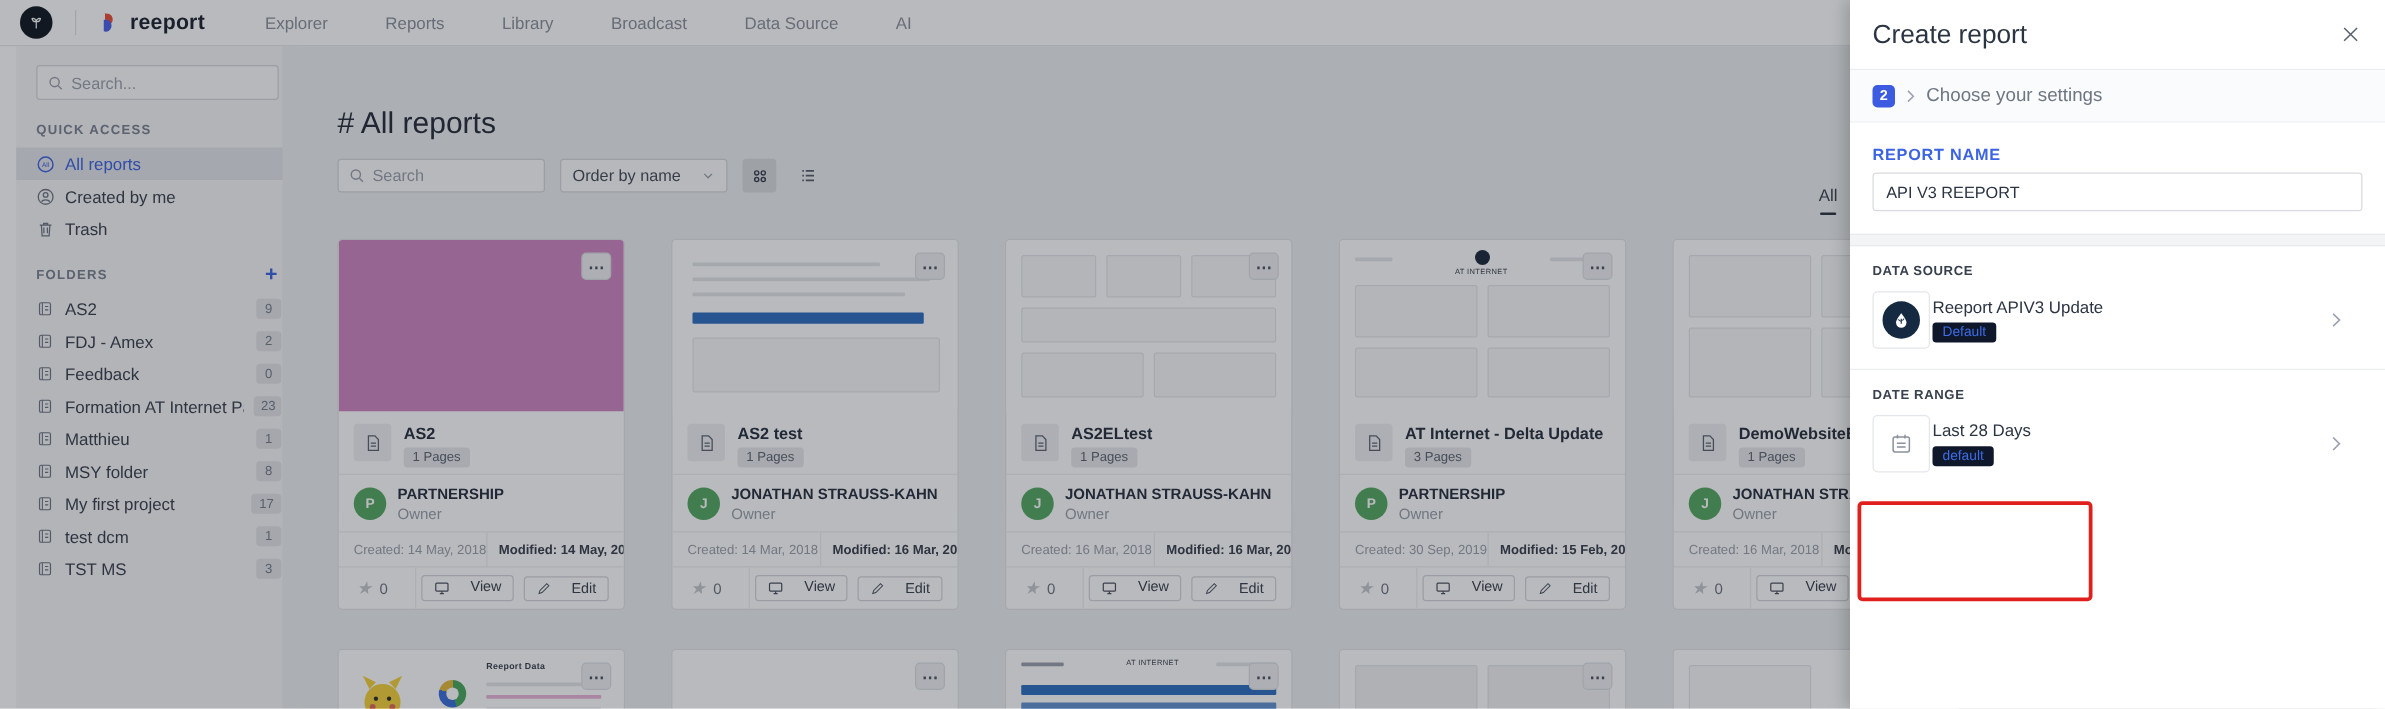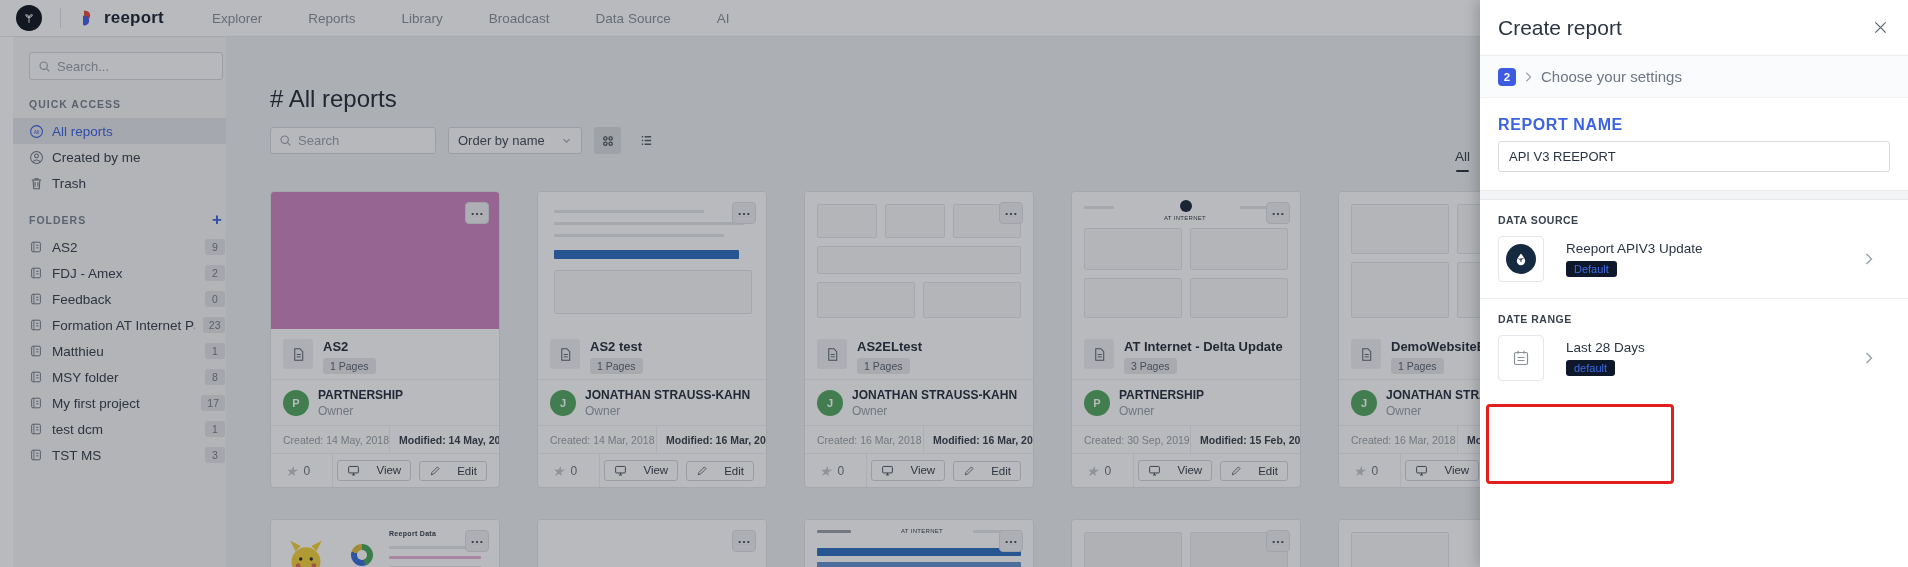--- a/index.html
+++ b/index.html
@@ -112,28 +112,28 @@
                    padding:0 20px 0 18px; border-bottom:1px solid #ededed; }
   .drawer-title { font-size:21px; color:#2b3442; font-weight:500; }
   .close-btn { color:#5a626e; cursor:pointer; display:flex; }
   .step-strip { height:42px; background:#fafbfc; border-bottom:1px solid #f0f2f4; display:flex;
                 align-items:center; gap:8px; padding:0 18px; }
   .step-badge { width:18px; height:18px; border-radius:4px; background:#3d5be0; color:#fff; font-size:11.5px;
                 font-weight:bold; display:flex; align-items:center; justify-content:center; }
   .step-sep { color:#9aa1ac; display:flex; }
   .step-label { font-size:15px; color:#6e7683; }
   .drawer-body { position:relative; }
-  .field-label { font-size:16px; font-weight:bold; letter-spacing:.6px; color:#3c63e2; margin:18px 18px 7px; }
+  .field-label { font-size:13px; font-weight:bold; letter-spacing:.6px; color:#3c63e2; margin:18px 18px 7px; }
   .name-input { display:block; margin:0 18px; width:392px; height:31px; border:1px solid #d7dadf;
                 border-radius:3px; padding:0 10px; font-size:13px; color:#2b3442; outline:none; }
   .section-band { margin-top:18px; height:10px; background:#f2f4f6; border-top:1px solid #e8eaed;
                   border-bottom:1px solid #e8eaed; }
   .p-section { position:relative; padding:14px 18px 16px; }
   .p-sec-label { font-size:10.5px; font-weight:bold; letter-spacing:.5px; color:#39414e; margin-bottom:10px; }
-  .p-row { display:flex; align-items:center; gap:22px; cursor:pointer; position:relative; }
+  .p-row { display:flex; align-items:center; gap:2px; cursor:pointer; position:relative; }
   .icon-box { width:46px; height:46px; border:1px solid #e3e6ea; border-radius:4px; display:flex;
               align-items:center; justify-content:center; flex:0 0 auto; }
   .ds-logo { width:30px; height:30px; border-radius:50%; background:#152940; display:flex;
              align-items:center; justify-content:center; }
   .p-col { display:flex; flex-direction:column; gap:5px; align-items:flex-start; }
   .p-name { font-size:13.5px; color:#2b3442; }
   .blue-badge { background:#0f172a; color:#3d6ce5; font-size:11px; padding:2px 8px; border-radius:3px; }
   .row-chev { position:absolute; right:0; top:50%; transform:translateY(-50%); color:#9aa1ac; display:flex; }
   .thin-divider { height:1px; background:#eceef0; }
   .red-box { position:absolute; left:6px; top:204px; width:188px; height:80px; border:3px solid #e1201d;

